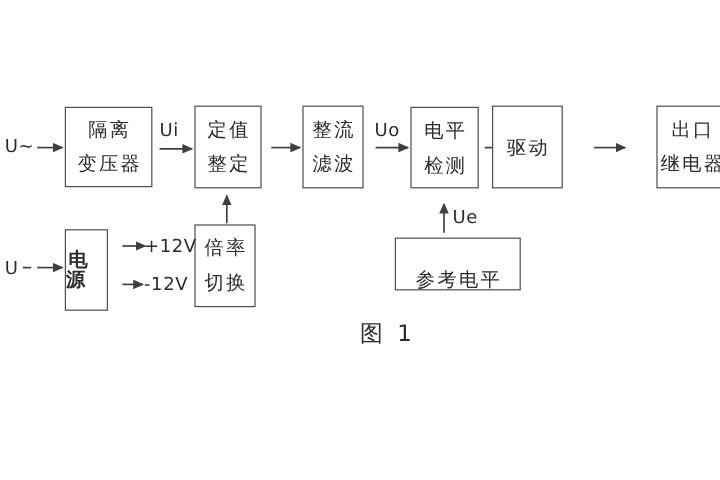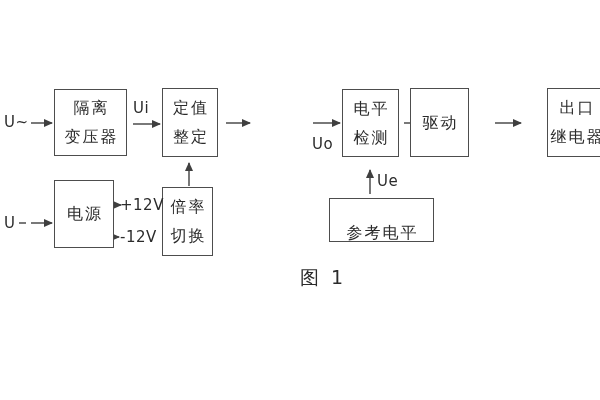--- a/index.html
+++ b/index.html
@@ -44,29 +44,29 @@
   }
   #connectors{position:absolute;left:0;top:0;}
 
   
   #box-isolation {left:54px; top:89px; width:73px; height:67px;}
   #box-setpoint  {left:162px;top:88px; width:56px; height:69px;}
   #box-rectifier {left:252px;top:88px; width:51px; height:69px;}
   #box-level     {left:342px;top:89px; width:57px; height:68px;text-align:right;}
   #box-drive     {left:410px;top:88px; width:59px; height:69px;}
   #box-outrelay  {left:547px;top:88px; width:59px; height:69px;}
-  #box-power     {left:54px; top:180px;width:60px; height:68px;}
+  #box-power     {left:54px; top:191px;width:36px; height:68px;font-weight:bold;}
   #box-ratio     {left:162px;top:187px;width:51px; height:69px;}
   #box-reference {left:329px;top:198px;width:105px;height:44px;justify-content:flex-end;}
 
   
   #lbl-uac{left:4px;  top:114px;}
   #lbl-udc{left:4px;  top:215px;}
   #lbl-ui {left:133px;top:100px;}
-  #lbl-uo {left:312px;top:100px;margin-top:36px;}
+  #lbl-uo {left:312px;top:100px;}
   #lbl-ue {left:377px;top:173px;}
   #lbl-p12{left:120px;top:197px;}
   #lbl-m12{left:120px;top:229px;}
 </style>
 </head>
 <body>
 
 <div id="stage">
 
   <svg id="connectors" width="600" height="400" viewBox="0 0 600 400">
@@ -94,20 +94,24 @@
   <div class="box" id="box-isolation">
     <span>隔离</span>
     <span>变压器</span>
   </div>
 
   <div class="box" id="box-setpoint">
     <span>定值</span>
     <span>整定</span>
   </div>
 
+  <div class="box" id="box-rectifier">
+    <span>整流</span>
+    <span>滤波</span>
+  </div>
 
   <div class="box" id="box-level">
     <span>电平</span>
     <span>检测</span>
   </div>
 
   <div class="box single" id="box-drive">
     <span>驱动</span>
   </div>
 

